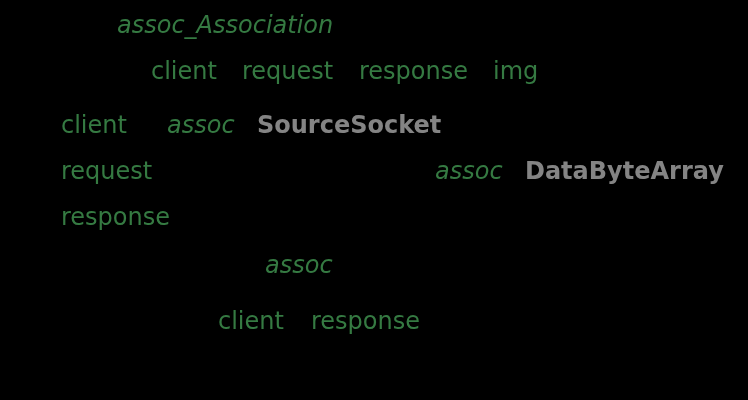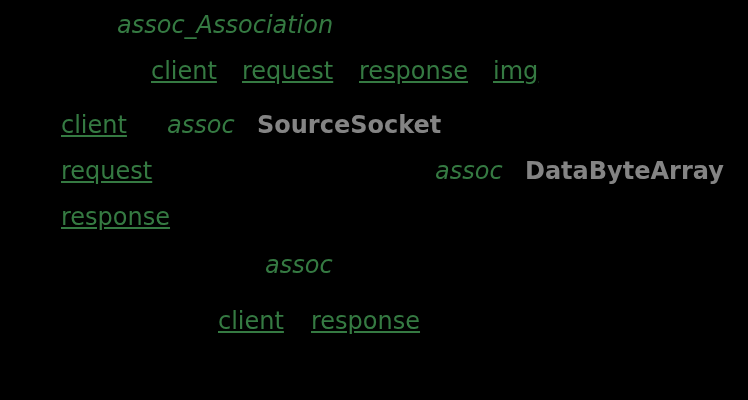--- a/index.html
+++ b/index.html
@@ -31,21 +31,20 @@
     vertical-align: baseline;
   }
   
   .t-pattern {
     color: #357a42;
     font-style: italic;
   }
   .t-local {
     color: #357a42;
     font-style: normal;
-    text-decoration: underline;
   }
   .t-builtin {
     color: #848484;
     font-style: normal;
     font-weight: bold;
   }
 </style>
 </head>
 <body>
 

